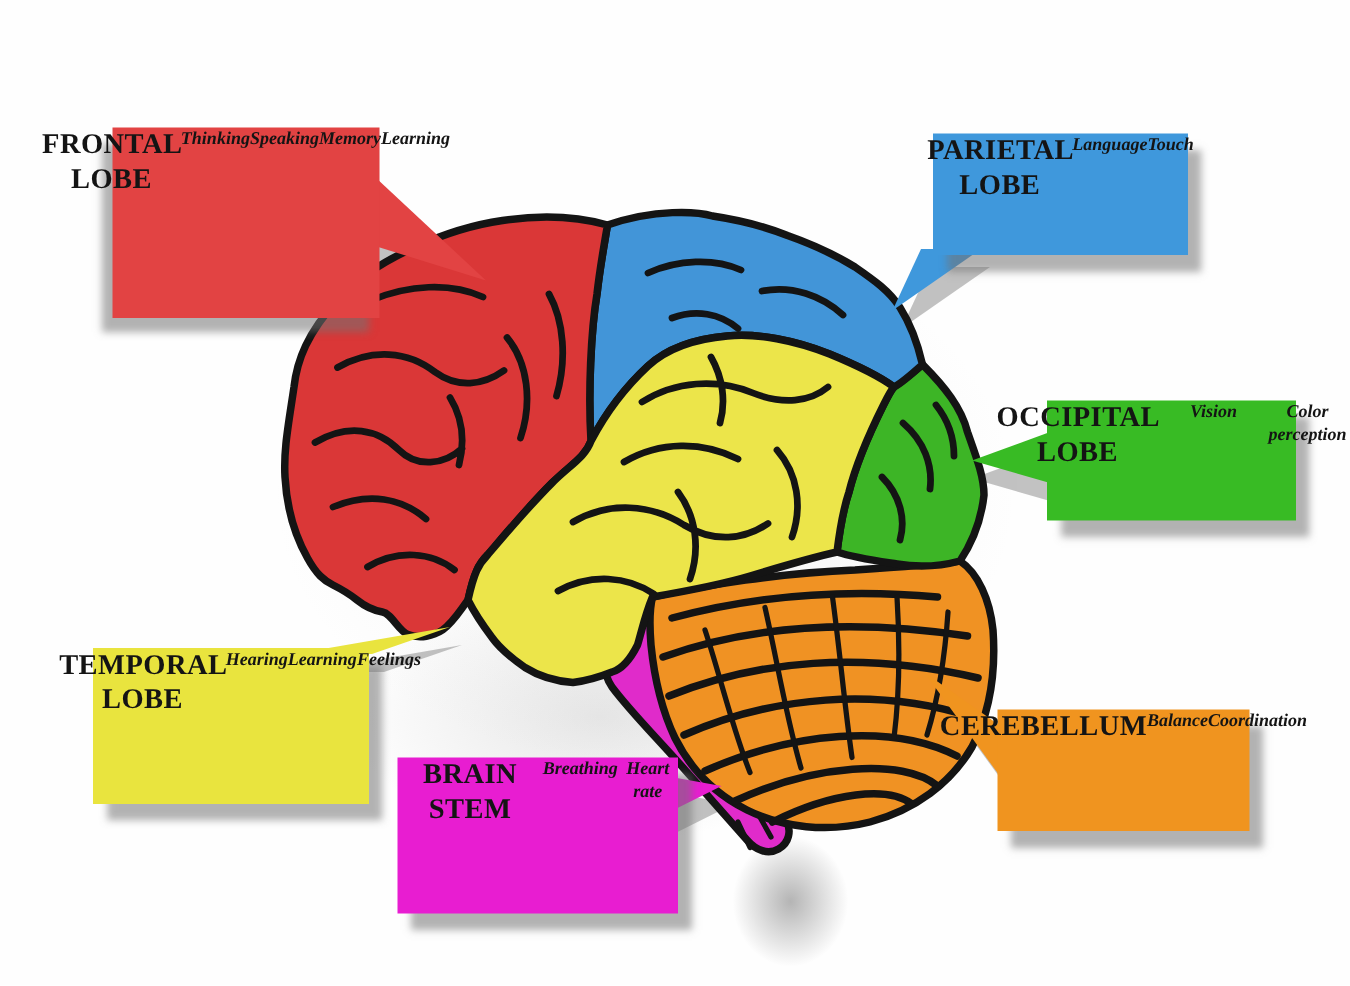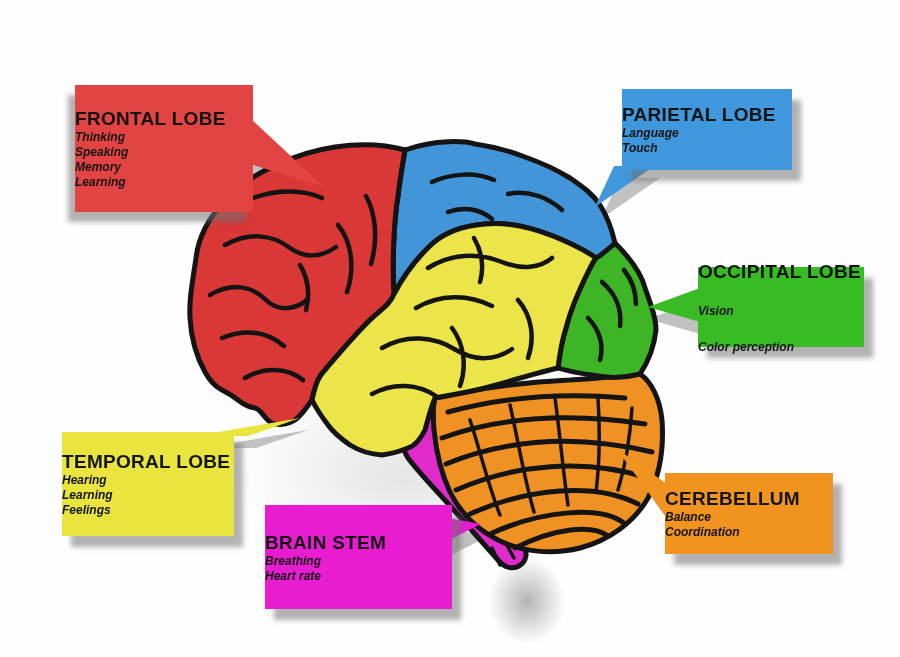--- a/index.html
+++ b/index.html
@@ -7,23 +7,24 @@
     position:relative;width:900px;height:657px;overflow:hidden;
     font-family:"Liberation Sans",sans-serif;color:#141414;
     background:
       radial-gradient(55px 62px at 527px 601px, rgba(120,120,120,.55), rgba(120,120,120,0) 70%),
       radial-gradient(240px 120px at 400px 478px, rgba(160,160,160,.25), rgba(160,160,160,0) 70%),
       radial-gradient(330px 240px at 430px 330px, rgba(185,185,185,.16), rgba(185,185,185,0) 75%),
       #fefefe;
   }
   svg.brain-layer{position:absolute;left:0;top:0;}
   .callout{
-    position:absolute;display:flex;flex-direction:column;justify-content:center;
-    z-index:5;
+    position:absolute;display:flex;flex-direction:row;justify-content:center;
+    text-align:center;z-index:5;
     box-shadow:9px 11px 5px rgba(115,115,115,.55);
+    font-family:Liberation Serif, serif;
   }
   .callout--frontal{box-shadow:-7px 10px 5px rgba(115,115,115,.55);}
   .callout .co-title{font-size:19px;font-weight:bold;letter-spacing:.3px;line-height:1.22;}
   .callout .co-item{font-size:12px;font-weight:bold;font-style:italic;line-height:1.24;}
   .co-frontal{left:75px;top:85px;width:178px;height:127px;}
   .co-parietal{left:602px;top:89px;width:170px;height:81px;}
   .co-occipital{left:698px;top:267px;width:166px;height:80px;}
   .co-temporal{left:62px;top:432px;width:172px;height:104px;}
   .co-brainstem{left:265px;top:505px;width:187px;height:104px;}
   .co-cerebellum{left:665px;top:473px;width:168px;height:81px;}
@@ -146,21 +147,21 @@
     <div class="co-item">Language</div>
     <div class="co-item">Touch</div>
   </div>
 
   <div class="callout co-occipital" style="background: rgb(56, 187, 36); gap: 21px;">
     <div class="co-title">OCCIPITAL LOBE</div>
     <div class="co-item">Vision</div>
     <div class="co-item">Color perception</div>
   </div>
 
-  <div class="callout co-temporal" style="background: rgb(233, 228, 62);">
+  <div class="callout co-temporal" style="background: rgb(233, 228, 62); padding-left: 12px;">
     <div class="co-title">TEMPORAL LOBE</div>
     <div class="co-item">Hearing</div>
     <div class="co-item">Learning</div>
     <div class="co-item">Feelings</div>
   </div>
 
   <div class="callout co-brainstem" style="background: rgb(232, 29, 209);">
     <div class="co-title">BRAIN STEM</div>
     <div class="co-item">Breathing</div>
     <div class="co-item">Heart rate</div>

